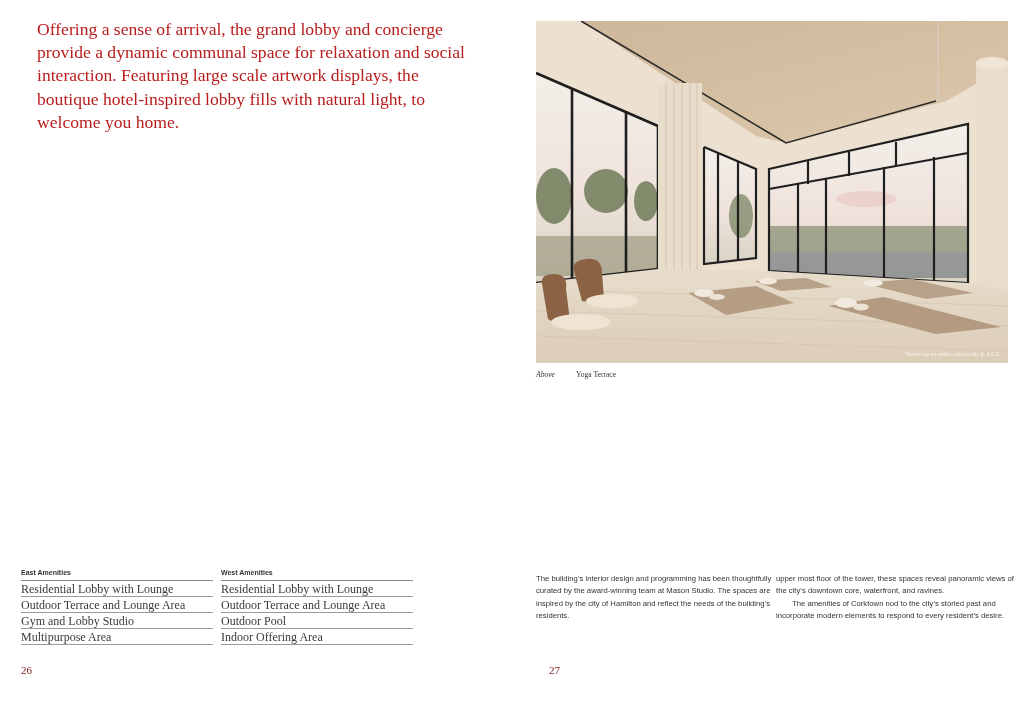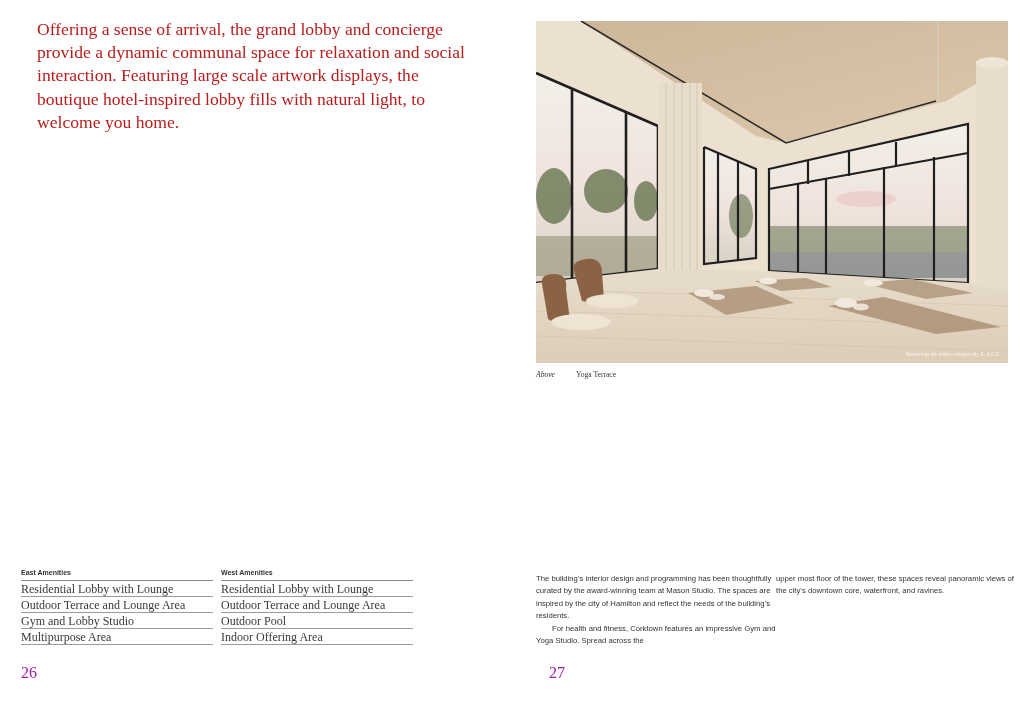--- a/index.html
+++ b/index.html
@@ -25,21 +25,21 @@
     font-family: "Liberation Sans", sans-serif; font-size: 7px; font-weight: bold; color: #333;
     height: 13px; line-height: 12px; border-bottom: 1px solid #8a8a8a;
   }
   .am-row {
     font-family: "Liberation Serif", serif; font-size: 12px; color: #3a3a3a;
     height: 15px; line-height: 16px; border-bottom: 1px solid #9a9a9a;
   }
 
   .page-num {
     position: absolute; top: 664px; font-family: "Liberation Serif", serif;
-    font-size: 16px; color: #a21caf;
+    font-size: 11px; color: #7f1d1d;
   }
   .page-left .page-num { left: 21px; }
   .page-right .page-num { left: 34px; }
 
   .photo {
     position: absolute; left: 21px; top: 21px; width: 472px; height: 342px; overflow: hidden;
     background: #e9dcc8;
   }
   .photo svg { display: block; }
   .photo-credit {
@@ -190,20 +190,20 @@
     </svg>
     <div class="photo-credit">Renderings are artist's concept only. E. &amp; O.E.</div>
   </div>
 
   <div class="caption">
     <span class="cap-label">Above</span><span>Yoga Terrace</span>
   </div>
 
   <div class="body-col c1">
     <p>The building’s interior design and programming has been thoughtfully curated by the award-winning team at Mason Studio. The spaces are inspired by the city of Hamilton and reflect the needs of the building’s residents.</p>
-    <p class="indent">For health and fitness, Corktown features an impressive Gym and Yoga Studio. Spread across the</p>
   </div>
   <div class="body-col c2">
     <p>upper most floor of the tower, these spaces reveal panoramic views of the city’s downtown core, waterfront, and ravines.</p>
+    <p class="indent">The amenities of Corktown nod to the city’s storied past and incorporate modern elements to respond to every resident’s desire.</p>
   </div>
 
   <div class="page-num">27</div>
 </div>
 
 </body></html>

